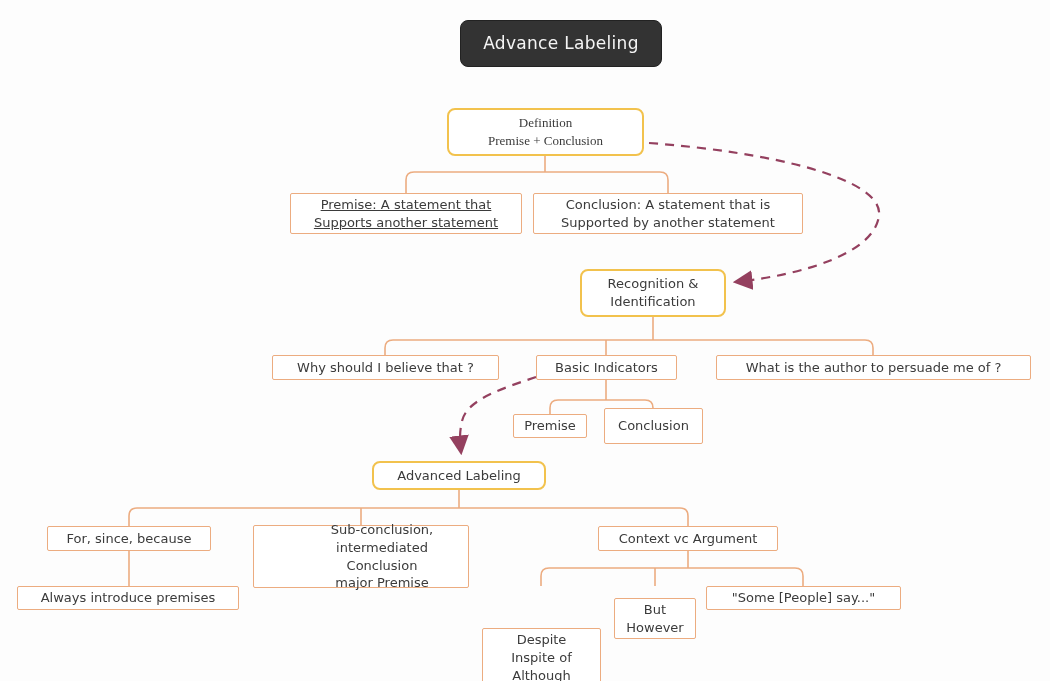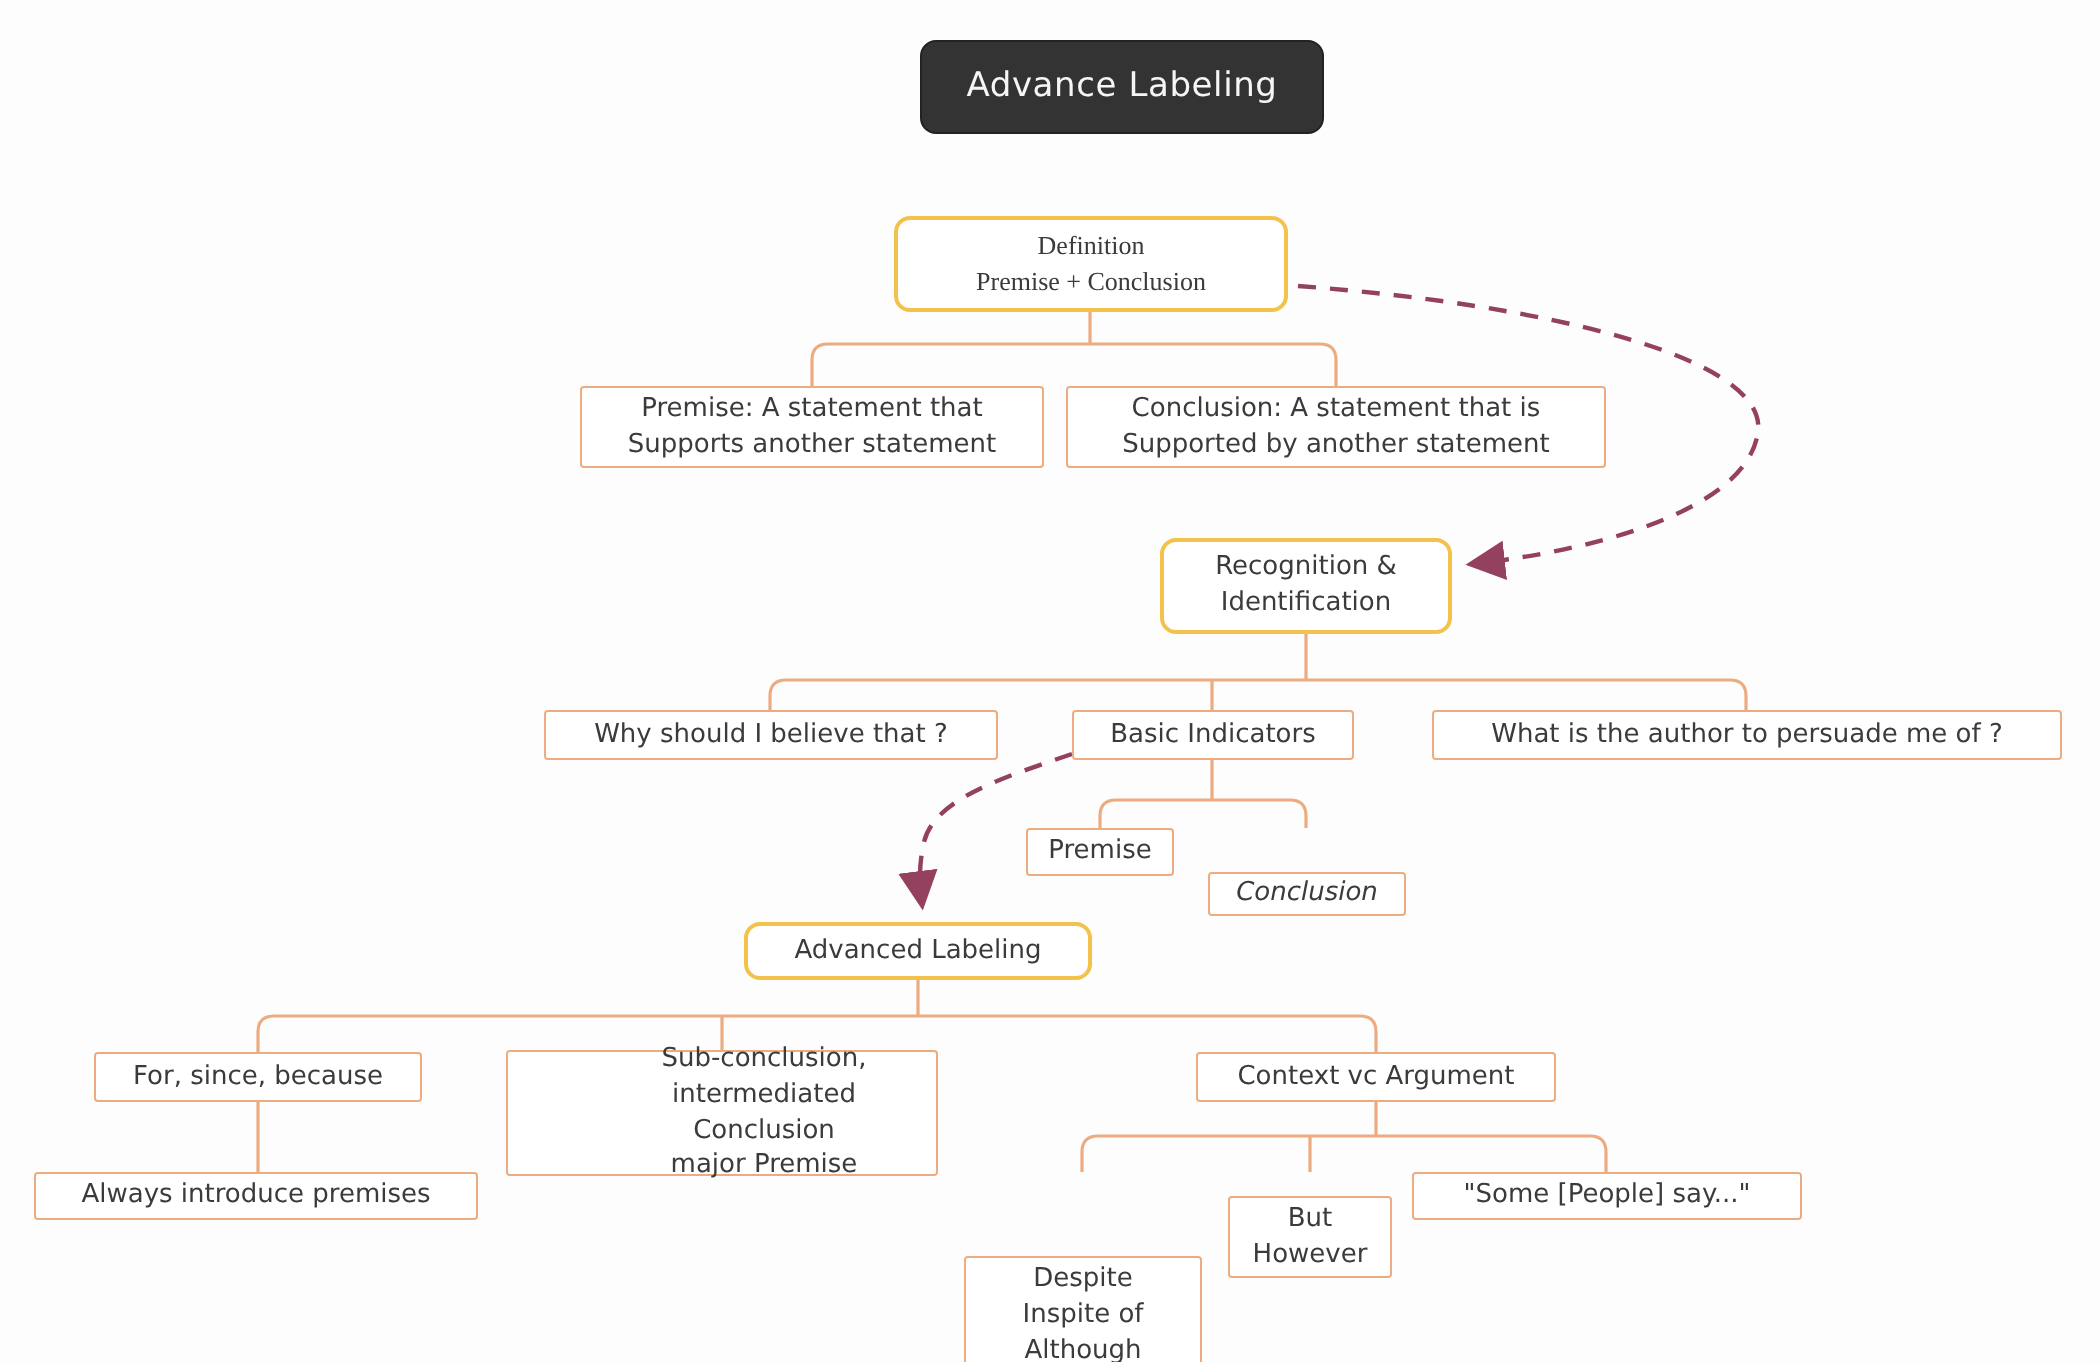--- a/index.html
+++ b/index.html
@@ -65,28 +65,28 @@
     background: var(--title-bg);
     border: 1px solid #222;
     border-radius: 8px;
     color: var(--title-text);
     font-size: 17px;
     letter-spacing: 0.3px;
   }
   
   #n-title              { left: 432px; top: 20px;  width: 202px; height: 47px; margin-left: 28px; }
   #n-definition         { left: 447px; top: 108px; width: 197px; height: 48px; font-family: Liberation Serif, serif; }
-  #n-premise-def        { left: 290px; top: 193px; width: 232px; height: 41px; }
+  #n-premise-def        { left: 290px; top: 193px; width: 232px; height: 41px; text-decoration: underline; }
   #n-conclusion-def     { left: 533px; top: 193px; width: 270px; height: 41px; }
   #n-recognition        { left: 580px; top: 269px; width: 146px; height: 48px; }
   #n-why-believe        { left: 272px; top: 355px; width: 227px; height: 25px; }
   #n-basic-indicators   { left: 536px; top: 355px; width: 141px; height: 25px; }
   #n-persuade           { left: 716px; top: 355px; width: 315px; height: 25px; }
   #n-premise            { left: 513px; top: 414px; width: 74px;  height: 24px; }
-  #n-conclusion         { left: 604px; top: 436px; width: 99px;  height: 22px; font-style: italic; }
+  #n-conclusion         { left: 604px; top: 408px; width: 99px;  height: 36px; }
   #n-advanced-labeling  { left: 372px; top: 461px; width: 174px; height: 29px; }
   #n-for-since-because  { left: 47px;  top: 526px; width: 164px; height: 25px; }
   #n-sub-conclusion     { left: 253px; top: 525px; width: 216px; height: 63px; padding-left: 48px; }
   #n-context-vc         { left: 598px; top: 526px; width: 180px; height: 25px; }
   #n-always-introduce   { left: 17px;  top: 586px; width: 222px; height: 24px; }
   #n-despite            { left: 482px; top: 586px; width: 119px; height: 78px; margin-top: 42px; }
   #n-but-however        { left: 614px; top: 598px; width: 82px;  height: 41px; }
   #n-some-people-say    { left: 706px; top: 586px; width: 195px; height: 24px; }
 </style>
 </head>

